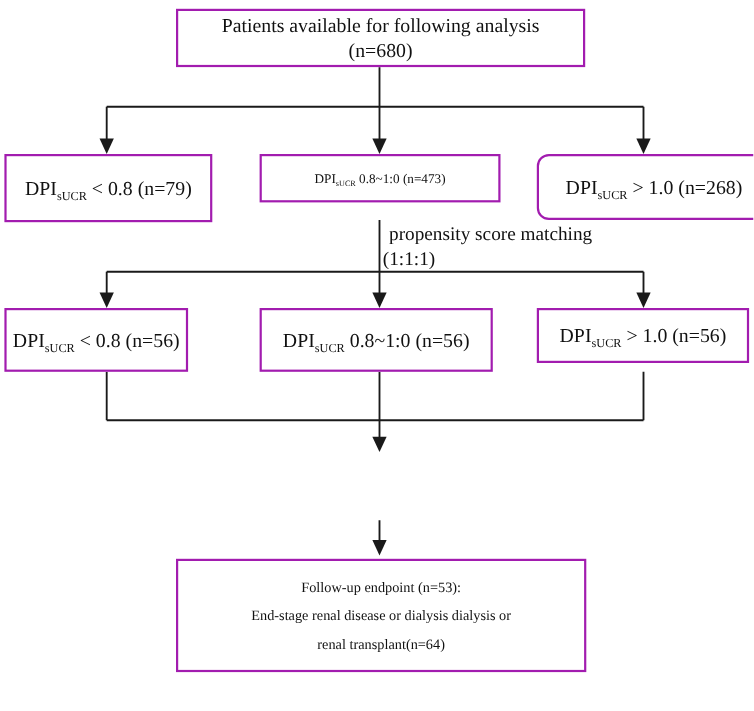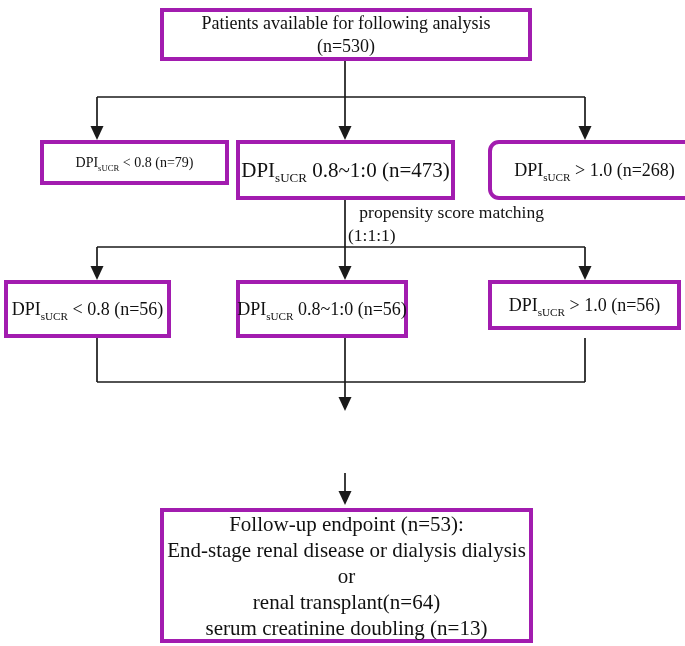--- a/index.html
+++ b/index.html
@@ -13,51 +13,51 @@
     overflow: hidden;
   }
   #connectors {
     position: absolute;
     left: 0; top: 0;
     width: 685px; height: 646px;
     pointer-events: none;
   }
   .box {
     position: absolute;
-    border: 4px solid #a21caf;
+    border: 2px solid #a21caf;
     background: #ffffff;
     display: flex;
     flex-direction: column;
     align-items: center;
     justify-content: center;
     text-align: center;
     box-sizing: border-box;
     line-height: 1.25;
   }
   .box .nowrap { white-space: nowrap; }
   sub { font-size: 0.62em; line-height: 0; }
 
   #top-box      { left: 160px; top: 8px;   width: 372px; height: 53px; font-size: 18px; }
-  #r1-left      { left: 4px;   top: 140px; width: 189px; height: 45px; font-size: 14px; margin-left: 36px; }
-  #r1-mid       { left: 236px; top: 140px; width: 219px; height: 60px; font-size: 21px; font-family: Liberation Serif, serif; }
+  #r1-left      { left: 4px;   top: 140px; width: 189px; height: 62px; font-size: 18px; }
+  #r1-mid       { left: 236px; top: 140px; width: 219px; height: 44px; font-size: 12px; font-family: Liberation Serif, serif; }
   #r1-right     { left: 488px; top: 140px; width: 213px; height: 60px; font-size: 18px; border-radius: 11px; }
   #r2-left      { left: 4px;   top: 280px; width: 167px; height: 58px; font-size: 18px; }
-  #r2-mid       { left: 236px; top: 280px; width: 172px; height: 58px; font-size: 18px; }
+  #r2-mid       { left: 236px; top: 280px; width: 212px; height: 58px; font-size: 18px; }
   #r2-right     { left: 488px; top: 280px; width: 193px; height: 50px; font-size: 18px; }
   #followup-box { left: 158px; top: 416px; width: 379px; height: 57px; font-size: 18px; }
-  #endpoint-box { left: 160px; top: 508px; width: 373px; height: 135px; font-size: 21px; line-height: 26px; }
+  #endpoint-box { left: 160px; top: 508px; width: 373px; height: 103px; font-size: 13px; line-height: 26px; }
 
   #matching-label {
     position: absolute;
     left: 348px; top: 201px;
     width: 196px;
     font-size: 17.5px;
     line-height: 23px;
   }
-  #matching-label .l1 { text-align: right; }
+  #matching-label .l1 { text-align: center; }
   #matching-label .l2 { text-align: left; }
 
   .stroke { stroke: #1a1a1a; stroke-width: 1.7; fill: none; }
   .head   { fill: #1a1a1a; stroke: none; }
 </style>
 </head>
 <body>
 
 <div id="figure">
 
@@ -94,21 +94,21 @@
     </g>
 
     <g>
       <line class="stroke" x1="345" y1="473" x2="345" y2="492"></line>
       <polygon class="head" points="338.5,491 351.5,491 345,505"></polygon>
     </g>
   </svg>
 
   <div class="box" id="top-box">
     <div>Patients available for following analysis</div>
-    <div>(n=530)</div>
+    <div>(n=680)</div>
   </div>
 
   <div class="box" id="r1-left">
     <span class="nowrap"><span>DPI</span><sub>sUCR</sub><span> &lt; 0.8 (n=79)</span></span>
   </div>
   <div class="box" id="r1-mid">
     <span class="nowrap"><span>DPI</span><sub>sUCR</sub><span> 0.8~1:0 (n=473)</span></span>
   </div>
   <div class="box" id="r1-right">
     <span class="nowrap"><span>DPI</span><sub>sUCR</sub><span> &gt; 1.0 (n=268)</span></span>
@@ -127,16 +127,15 @@
   </div>
   <div class="box" id="r2-right">
     <span class="nowrap"><span>DPI</span><sub>sUCR</sub><span> &gt; 1.0 (n=56)</span></span>
   </div>
 
 
   <div class="box" id="endpoint-box">
     <div>Follow-up endpoint (n=53):</div>
     <div>End-stage renal disease or dialysis dialysis or</div>
     <div>renal transplant(n=64)</div>
-    <div>serum creatinine doubling (n=13)</div>
   </div>
 
 </div>
 
 </body></html>

